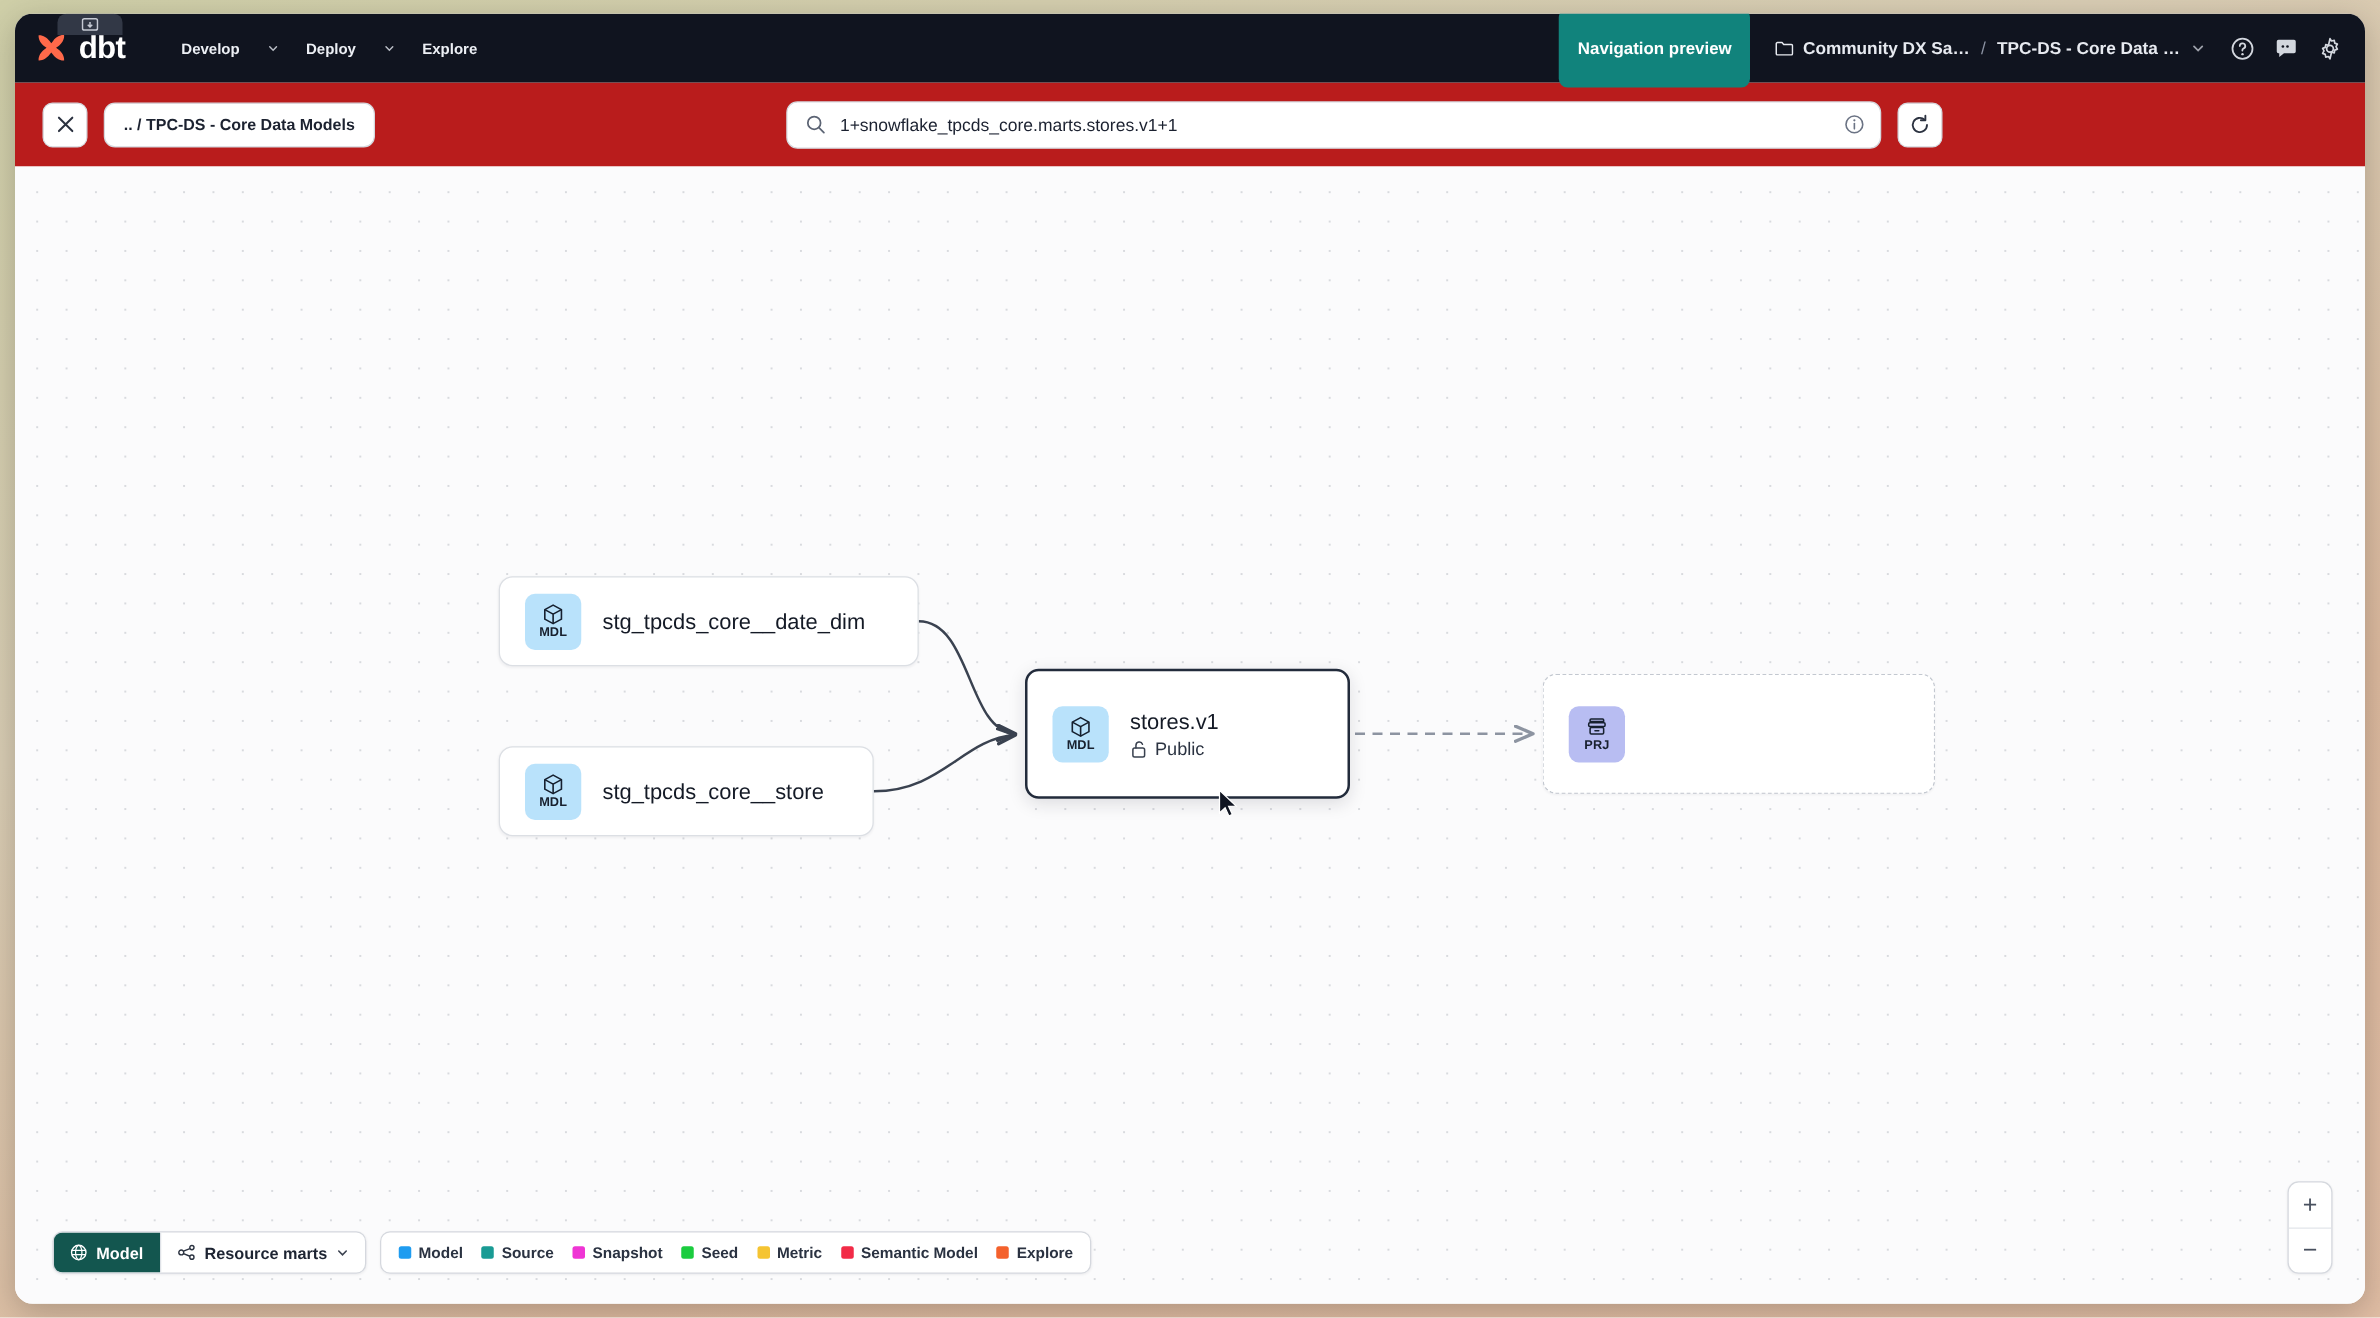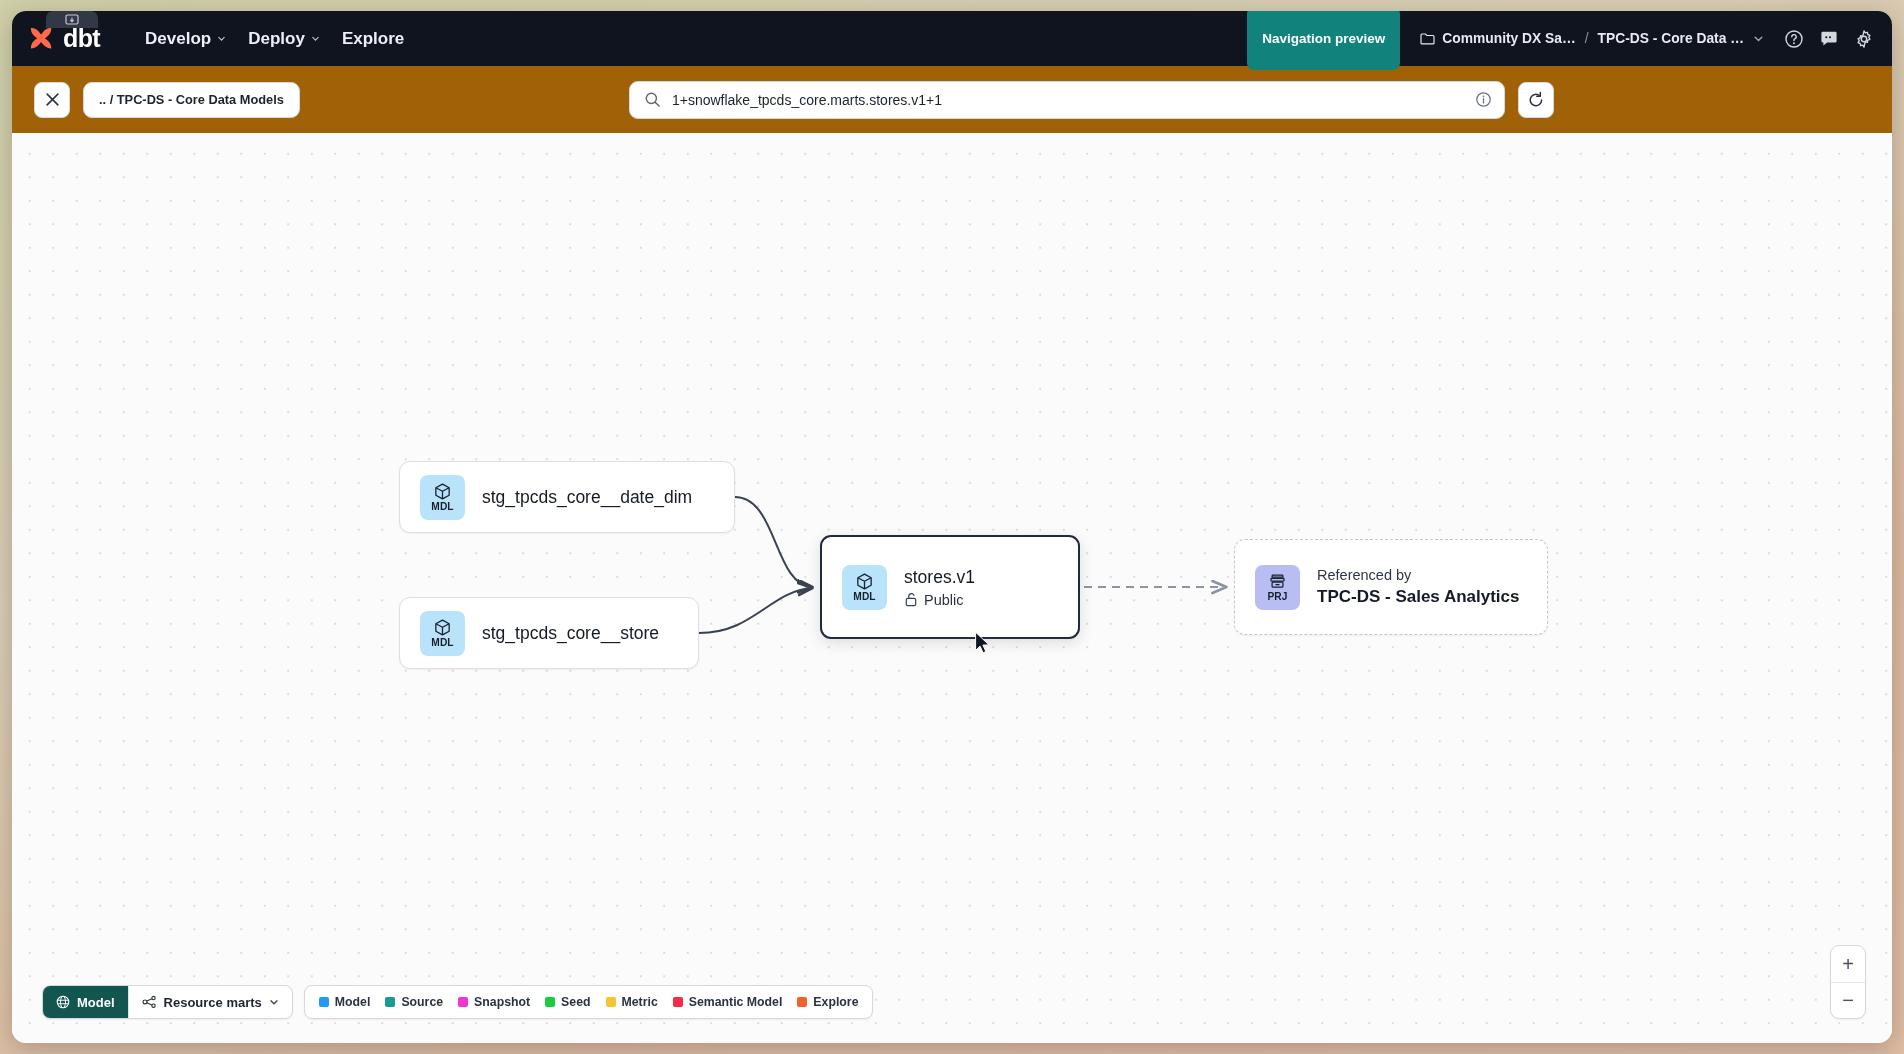--- a/index.html
+++ b/index.html
@@ -43,27 +43,27 @@
   .logo-mark { width: 30px; height: 30px; display: block; }
   .logo-text {
     color: #ffffff;
     font-size: 25px;
     font-weight: 700;
     letter-spacing: -0.6px;
     line-height: 1;
   }
   .nav-item {
     color: #eceff4;
-    font-size: 17px;
+    font-size: 12px;
     font-weight: 600;
     padding: 7px 11px;
     border-radius: 6px;
     display: flex;
     align-items: center;
-    gap: 6px;
+    gap: 22px;
     cursor: pointer;
     white-space: nowrap;
   }
   .caret { width: 9px; height: 9px; opacity: .85; }
   .spacer { flex: 1; }
 
   .nav-pill {
     background: #11837c;
     color: #ffffff;
     font-size: 13.5px;
@@ -87,21 +87,21 @@
   .crumb { display: flex; align-items: center; gap: 7px; cursor: pointer; }
   .crumb-sep { color: #8c93a3; font-weight: 500; }
   .crumb-chev { width: 11px; height: 11px; opacity: .7; cursor: pointer; }
 
   .nav-icons { display: flex; align-items: center; gap: 15px; margin-left: 20px; }
   .nav-icon { width: 20px; height: 20px; cursor: pointer; opacity: .92; }
 
   
   #subbar {
     height: 67px;
-    background: #a16207;
+    background: #b91c1c;
     display: flex;
     align-items: center;
     padding: 0 22px;
     gap: 13px;
     position: relative;
     z-index: 20;
   }
   .icon-btn {
     width: 36px; height: 36px;
     border: 1px solid #d5d8de;
@@ -471,24 +471,20 @@
     <div class="node dashed" style="left:1222px; top:406px; width:314px; height:96px;">
       <div class="badge prj">
         <svg width="19" height="19" viewBox="0 0 20 20">
           <path d="M5.2 3.4h9.6a.9.9 0 0 1 .9.9v1.1H4.3V4.3a.9.9 0 0 1 .9-.9z" fill="none" stroke="#16202f" stroke-width="1.3" stroke-linejoin="round"></path>
           <rect x="3.1" y="6.6" width="13.8" height="3" rx=".9" fill="none" stroke="#16202f" stroke-width="1.3"></rect>
           <rect x="4.3" y="10.6" width="11.4" height="5.4" rx="1" fill="none" stroke="#16202f" stroke-width="1.3"></rect>
           <path d="M8.4 13.3h3.2" stroke="#16202f" stroke-width="1.3" stroke-linecap="round"></path>
         </svg>
         <span class="badge-text">PRJ</span>
       </div>
-      <div class="node-body">
-        <div class="node-kicker">Referenced by</div>
-        <div class="node-title bold">TPC-DS - Sales Analytics</div>
-      </div>
     </div>
 
     <svg id="cursor" width="18" height="26" viewBox="0 0 18 26">
       <path d="M1.6 1.2 L1.6 19.4 L6.1 15.2 L9.1 21.8 L11.9 20.5 L8.9 14.1 L14.9 13.9 Z" fill="#101522" stroke="#ffffff" stroke-width="1"></path>
     </svg>
 
     <div id="bottombar">
 
       <div class="seg-group">
         <div class="seg active">

